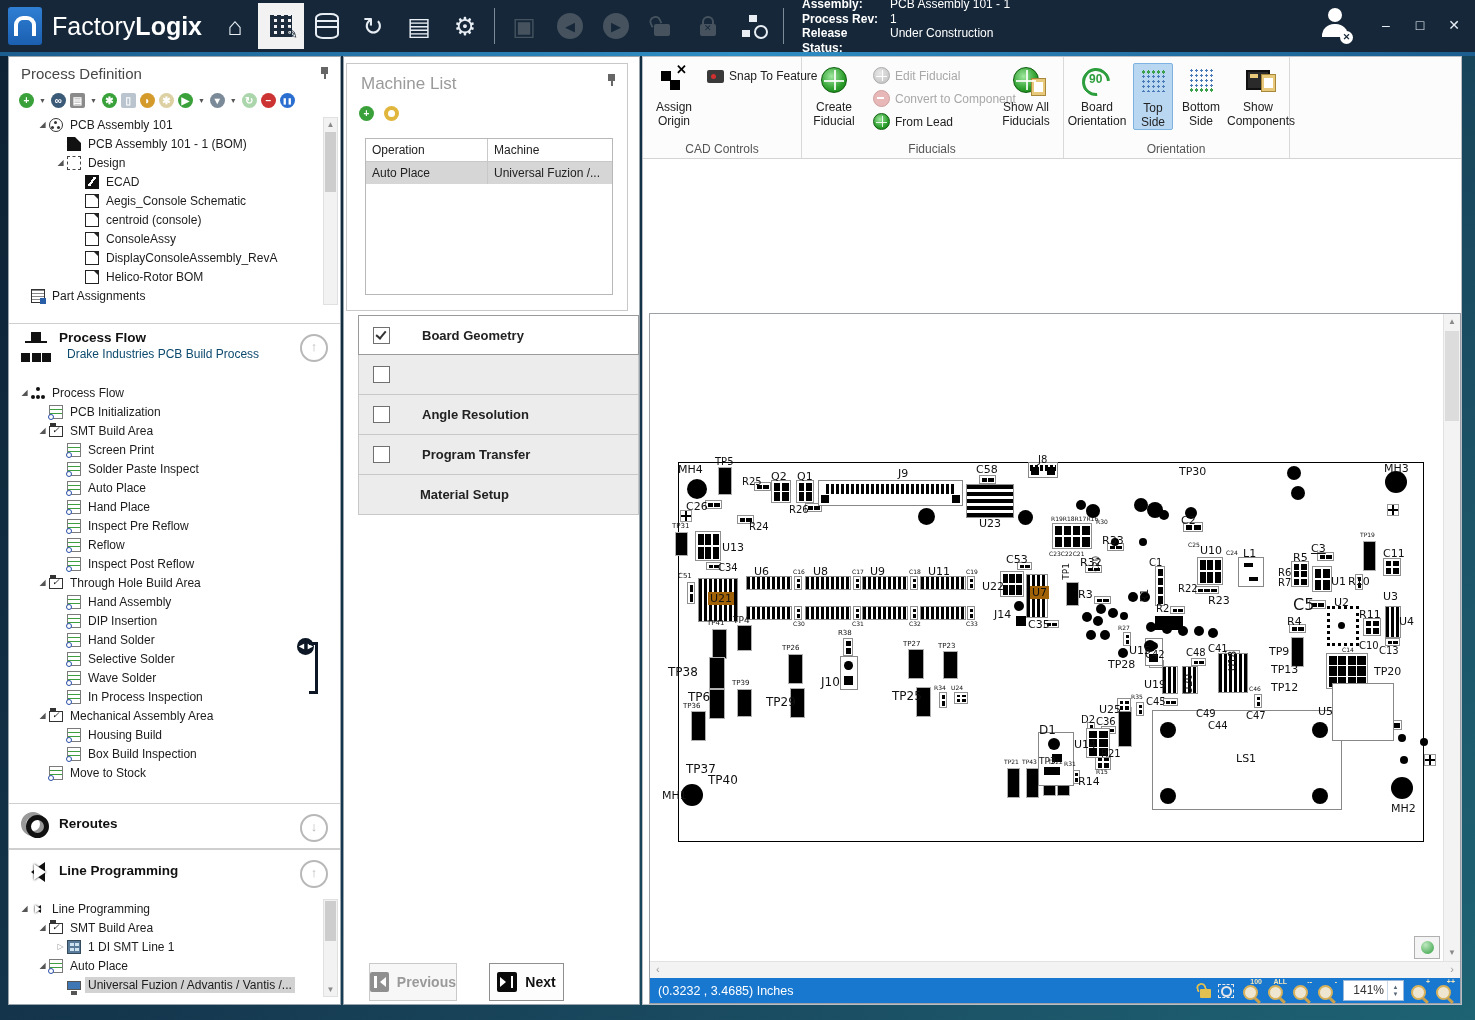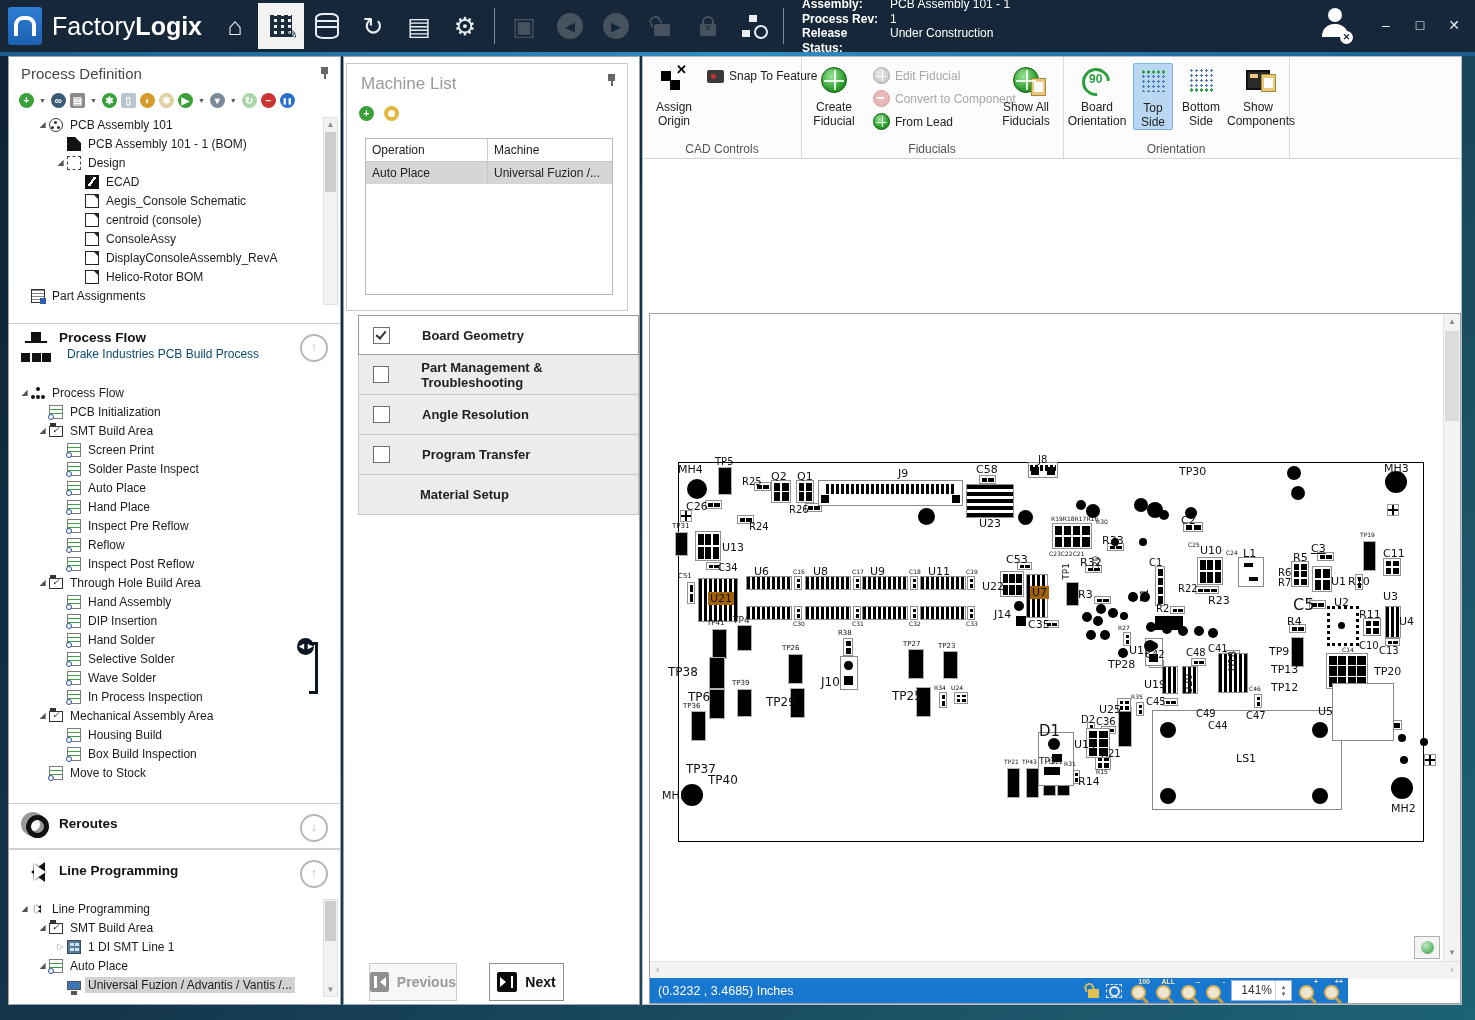--- a/index.html
+++ b/index.html
@@ -186,21 +186,21 @@
   .bview{position:absolute;left:6px;top:256px;width:812px;height:691px;border:1px solid #9aa0a6;background:#fff;box-sizing:border-box}
   .bcanvas{position:absolute;left:0;top:0;width:793px;height:647px;overflow:hidden}
   .vscroll{position:absolute;right:0;top:0;width:16px;height:647px;background:#f3f3f3;border-left:1px solid #e2e2e2}
   .vscroll .ar{height:16px;text-align:center;font-size:8px;color:#8a8a8a;line-height:16px}
   .vscroll .ar.bot{position:absolute;bottom:0;left:0;right:0}
   .hscroll{position:absolute;left:0;top:647px;width:810px;height:17px;background:#f3f3f3;border-top:1px solid #e2e2e2;color:#9a9a9a}
   .hscroll .ar{position:absolute;top:1px;font-size:11px}
   .globebtn{position:absolute;right:20px;top:622px;width:24px;height:21px;border:1px solid #b0b0b0;background:#f4f4f4;display:flex;align-items:center;justify-content:center}
   .globebtn i{width:13px;height:13px;border-radius:50%;background:radial-gradient(circle at 35% 30%,#bfe8bf,#2f9e3f)}
   
-  .sbar{position:absolute;left:0;top:664px;width:698px;height:25px;background:#1878d0;color:#fff;display:flex;align-items:center;font-size:12.5px}
+  .sbar{position:absolute;left:0;top:664px;width:810px;height:25px;background:#1878d0;color:#fff;display:flex;align-items:center;font-size:12.5px}
   .sbar .coords{margin-left:8px}
   .ztools{position:absolute;right:6px;top:0;height:25px;display:flex;align-items:center;gap:7px}
   .mag{width:11px;height:11px;border:2px solid #d8b25a;border-radius:50%;background:#efe6d2;position:relative}
   .mag::after{content:"";position:absolute;right:-5px;bottom:-4px;width:7px;height:2.5px;background:#caa24e;transform:rotate(45deg)}
   .mag .tag{position:absolute;top:-9px;right:-6px;font-size:7px;font-weight:bold;color:#f5e6b8}
   .magwrap{position:relative;width:18px;height:18px}
   .magwrap .mag{position:absolute;left:0;bottom:0}
   .padl{width:11px;height:9px;background:#e0c050;border-radius:1px;position:relative;margin-top:6px}
   .padl::before{content:"";position:absolute;left:-4px;top:-6px;width:6px;height:6px;border:2px solid #e0c050;border-bottom:none;border-radius:5px 5px 0 0;transform:rotate(-20deg)}
   .zwin{width:14px;height:12px;border:1px dashed #e8e8e8;position:relative;margin-right:2px}
@@ -584,21 +584,20 @@
       <div style="height:110px"></div>
     </div>
   </div>
   <div id="checklist">
       <div class="chk first active" style="top: 258px;">
         <span class="cb on"></span>
         <span class="lab">Board Geometry</span>
       </div>
       <div class="chk" style="top: 298px;">
         <span class="cb"></span>
-        <span class="lab">Part Management &amp; Troubleshooting</span>
       </div>
       <div class="chk" style="top: 338px;">
         <span class="cb"></span>
         <span class="lab">Angle Resolution</span>
       </div>
       <div class="chk" style="top: 378px;">
         <span class="cb"></span>
         <span class="lab">Program Transfer</span>
       </div>
       <div class="chk nocb" style="top: 418px;">
@@ -1187,21 +1186,21 @@
         <span class="pl" style="left: 481px; top: 380px; font-size: 6px;">R35</span>
         <span class="pl" style="left: 536px; top: 334px; font-size: 10px;">C48</span>
         <span class="pl" style="left: 558px; top: 330px; font-size: 10px;">C41</span>
         <span class="pl v" style="left: 578px; top: 337px; font-size: 10px;">U18</span>
         <span class="pl" style="left: 599px; top: 372px; font-size: 6px;">C46</span>
         <span class="pl" style="left: 546px; top: 395px; font-size: 10px;">C49</span>
         <span class="pl" style="left: 558px; top: 407px; font-size: 10px;">C44</span>
         <span class="pl" style="left: 596px; top: 397px; font-size: 10px;">C47</span>
         <span class="pl" style="left: 431px; top: 401px; font-size: 10px;">D2</span>
         <span class="pl" style="left: 446px; top: 403px; font-size: 10px;">C36</span>
-        <span class="pl" style="left: 389px; top: 410px; font-size: 15px;">D1</span>
+        <span class="pl" style="left: 389px; top: 410px; font-size: 12px;">D1</span>
         <span class="pl" style="left: 424px; top: 425px; font-size: 11px;">U14</span>
         <span class="pl" style="left: 451px; top: 435px; font-size: 10px;">R21</span>
         <span class="pl" style="left: 428px; top: 462px; font-size: 11px;">R14</span>
         <span class="pl" style="left: 446px; top: 455px; font-size: 6px;">R15</span>
         <span class="pl" style="left: 398px; top: 445px; font-size: 6px;">TP22</span>
         <span class="pl" style="left: 414px; top: 447px; font-size: 6px;">R31</span>
         <span class="pl" style="left: 354px; top: 445px; font-size: 6px;">TP21</span>
         <span class="pl" style="left: 372px; top: 445px; font-size: 6px;">TP43</span>
         <span class="pl" style="left: 389px; top: 443px; font-size: 9px;">TP3</span>
         <span class="pl" style="left: 36px; top: 449px; font-size: 12px;">TP37</span>

